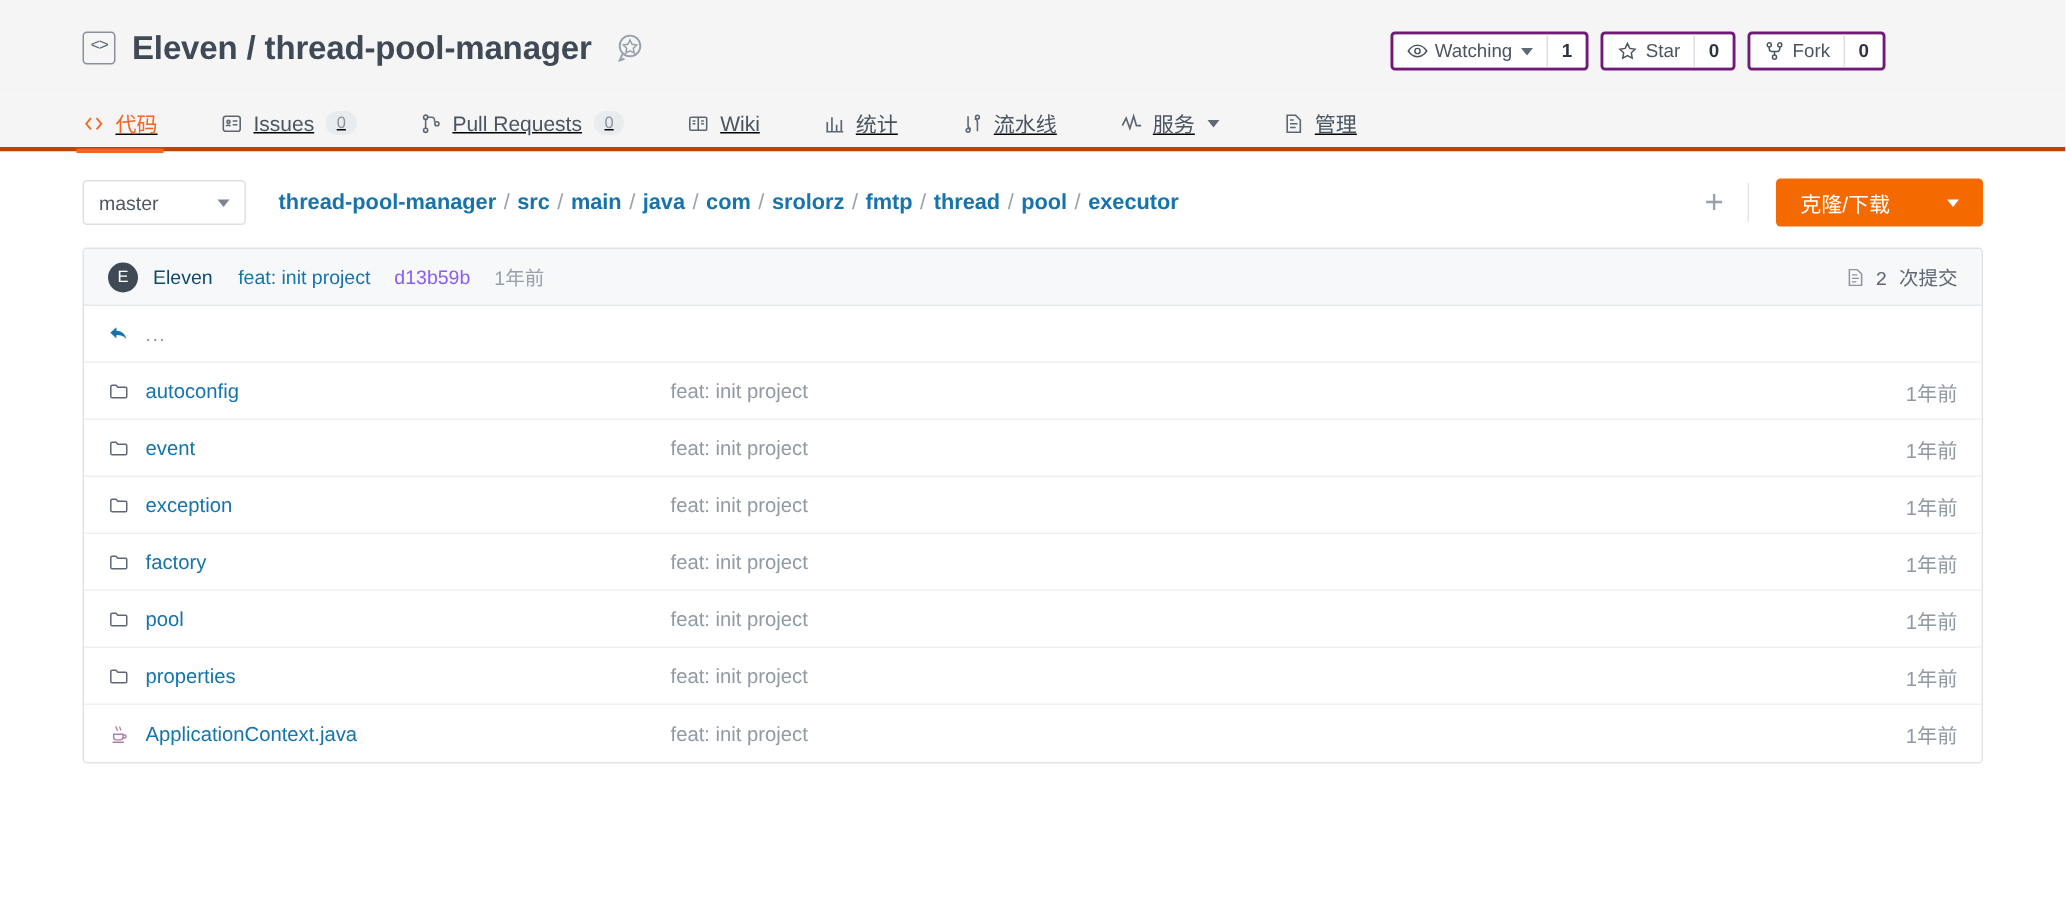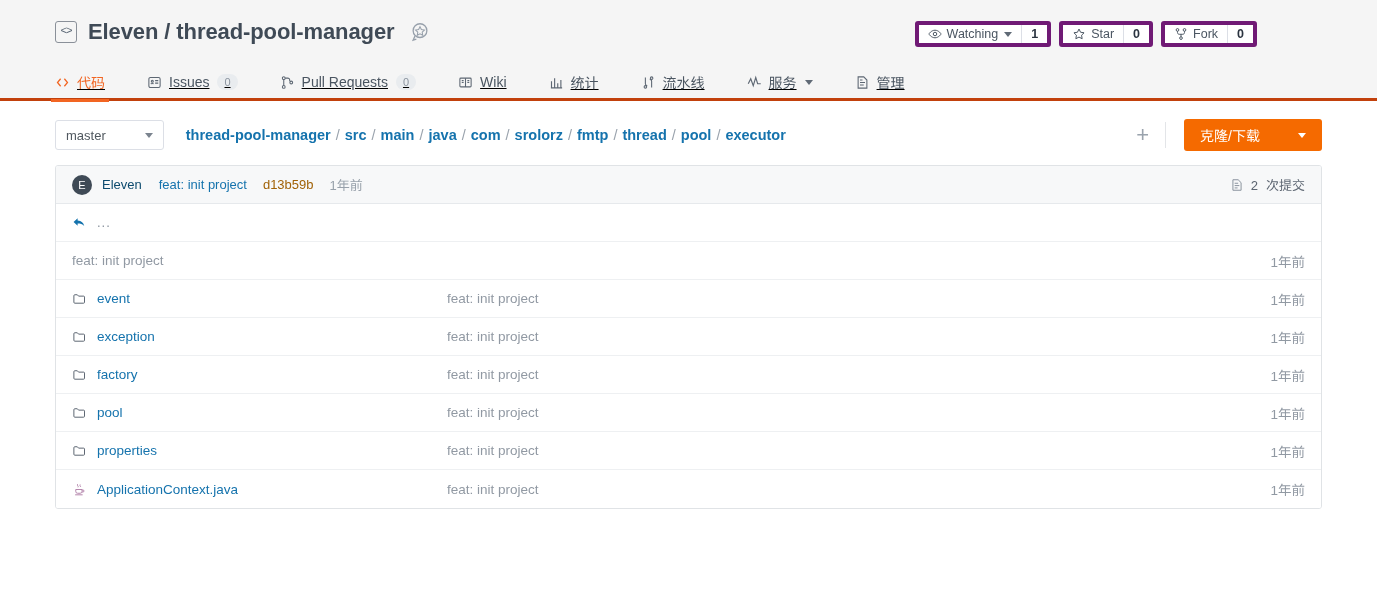--- a/index.html
+++ b/index.html
@@ -57,21 +57,21 @@
     right: 120px;
     top: 21px;
     display: flex;
     align-items: center;
     gap: 8px;
   }
   .btn-group {
     display: flex;
     align-items: stretch;
     height: 26px;
-    border: 4px solid #701a75;
+    border: 2px solid #701a75;
     border-radius: 3px;
     background: #ffffff;
     overflow: hidden;
     font-size: 12.5px;
   }
   .btn-group .seg {
     display: flex;
     align-items: center;
     padding: 0 9px;
     color: #4a5561;
@@ -225,21 +225,21 @@
     color: #fff;
     font-size: 11px;
     display: inline-flex;
     align-items: center;
     justify-content: center;
     margin-right: 10px;
     flex: 0 0 auto;
   }
   .commit-author { color: #0c4a6e; margin-right: 17px; }
   .commit-msg { color: #1573ad; margin-right: 16px; }
-  .commit-sha { color: #a16207; margin-right: 16px; }
+  .commit-sha { color: #8b5cf6; margin-right: 16px; }
   .commit-time { color: #98a1ab; }
   .commit-spacer { flex: 1 1 auto; }
   .commit-count {
     color: #5e6773;
     display: inline-flex;
     align-items: center;
     font-size: 13px;
     font-family: Liberation Mono, monospace;
   }
   .commit-count svg { margin-right: 6px; color:#8a939e; }
@@ -457,20 +457,28 @@
             <path d="M9 5L2.5 11 9 17v-3.6c4.4 0 7.8.9 10.5 4.1-1.1-4.9-4.2-8-10.5-8.6z"></path>
           </svg>
         </span>
         <span class="dots">...</span>
       </span>
       <span class="msg"></span>
       <span class="time"></span>
     </div>
 
     <div class="frow">
+      <span class="name">
+        <span class="ico folder-ico">
+          <svg width="15" height="15" viewBox="0 0 24 24" fill="none" stroke="currentColor" stroke-width="1.6">
+            <path d="M3 7.5a1.5 1.5 0 011.5-1.5h4l2 2.2h8a1.5 1.5 0 011.5 1.5V18a1.5 1.5 0 01-1.5 1.5h-14A1.5 1.5 0 013 18z"></path>
+          </svg>
+        </span>
+        <span>autoconfig</span>
+      </span>
       <span class="msg">feat: init project</span>
       <span class="time">1年前</span>
     </div>
 
     <div class="frow">
       <span class="name">
         <span class="ico folder-ico">
           <svg width="15" height="15" viewBox="0 0 24 24" fill="none" stroke="currentColor" stroke-width="1.6">
             <path d="M3 7.5a1.5 1.5 0 011.5-1.5h4l2 2.2h8a1.5 1.5 0 011.5 1.5V18a1.5 1.5 0 01-1.5 1.5h-14A1.5 1.5 0 013 18z"></path>
           </svg>

